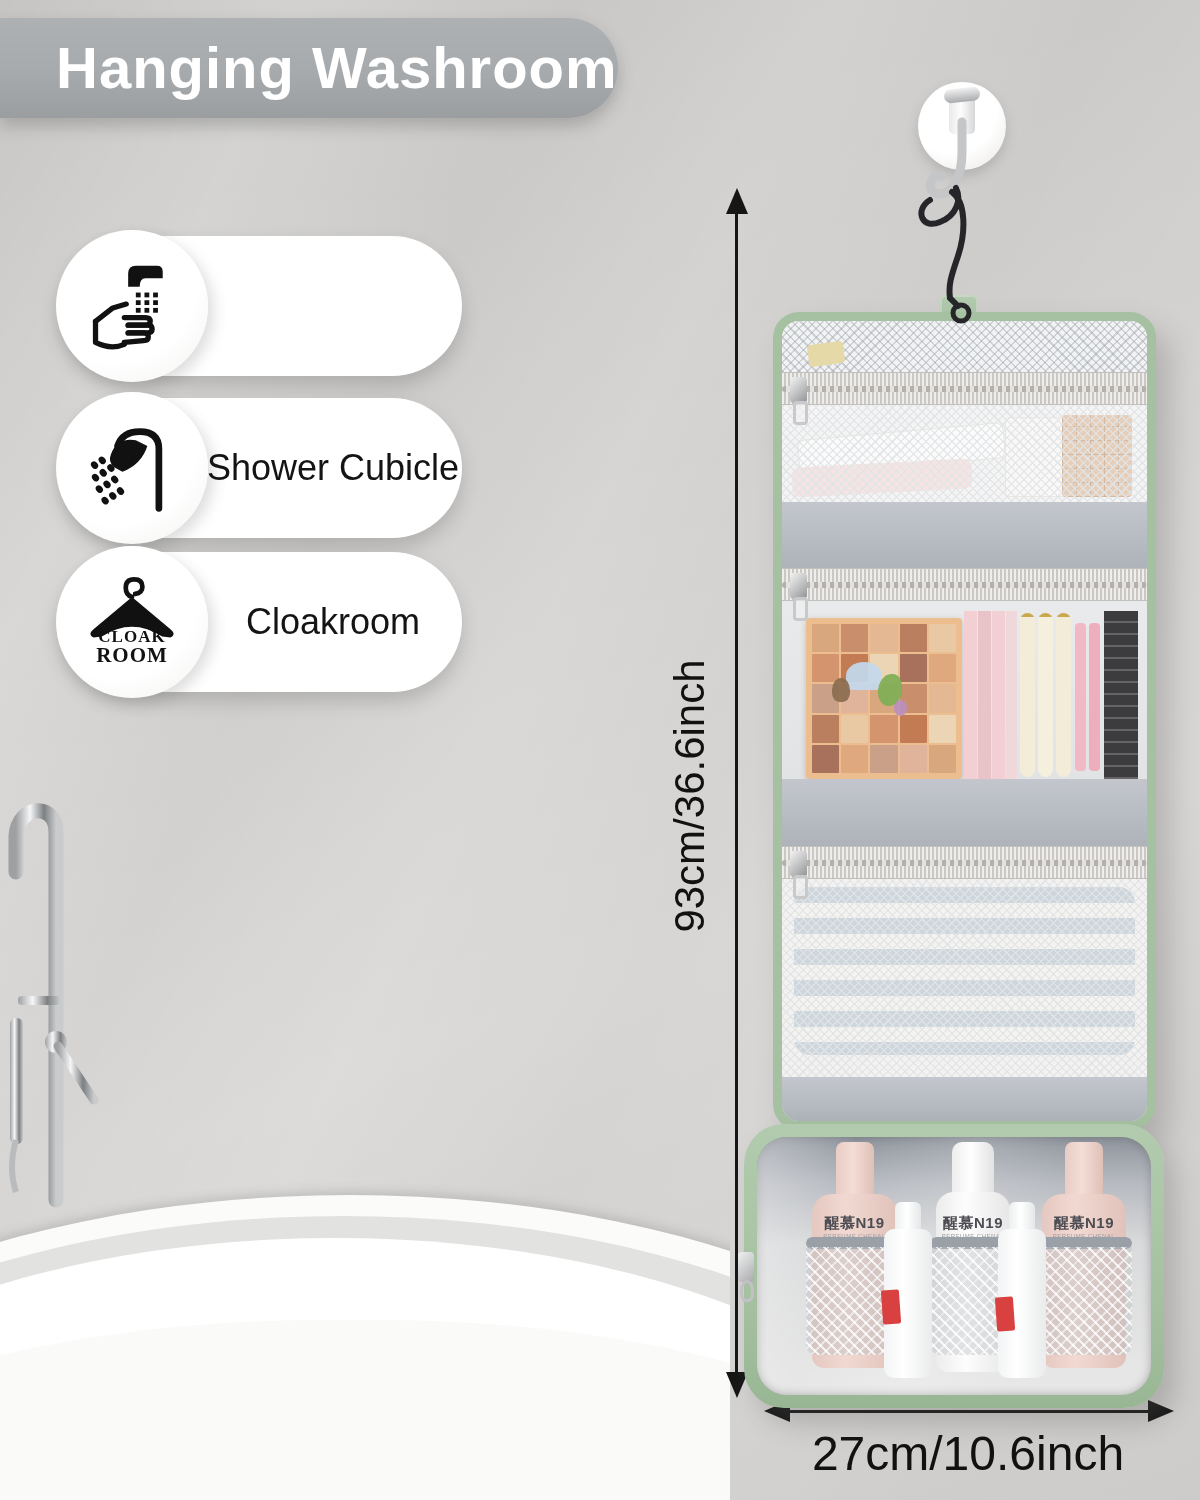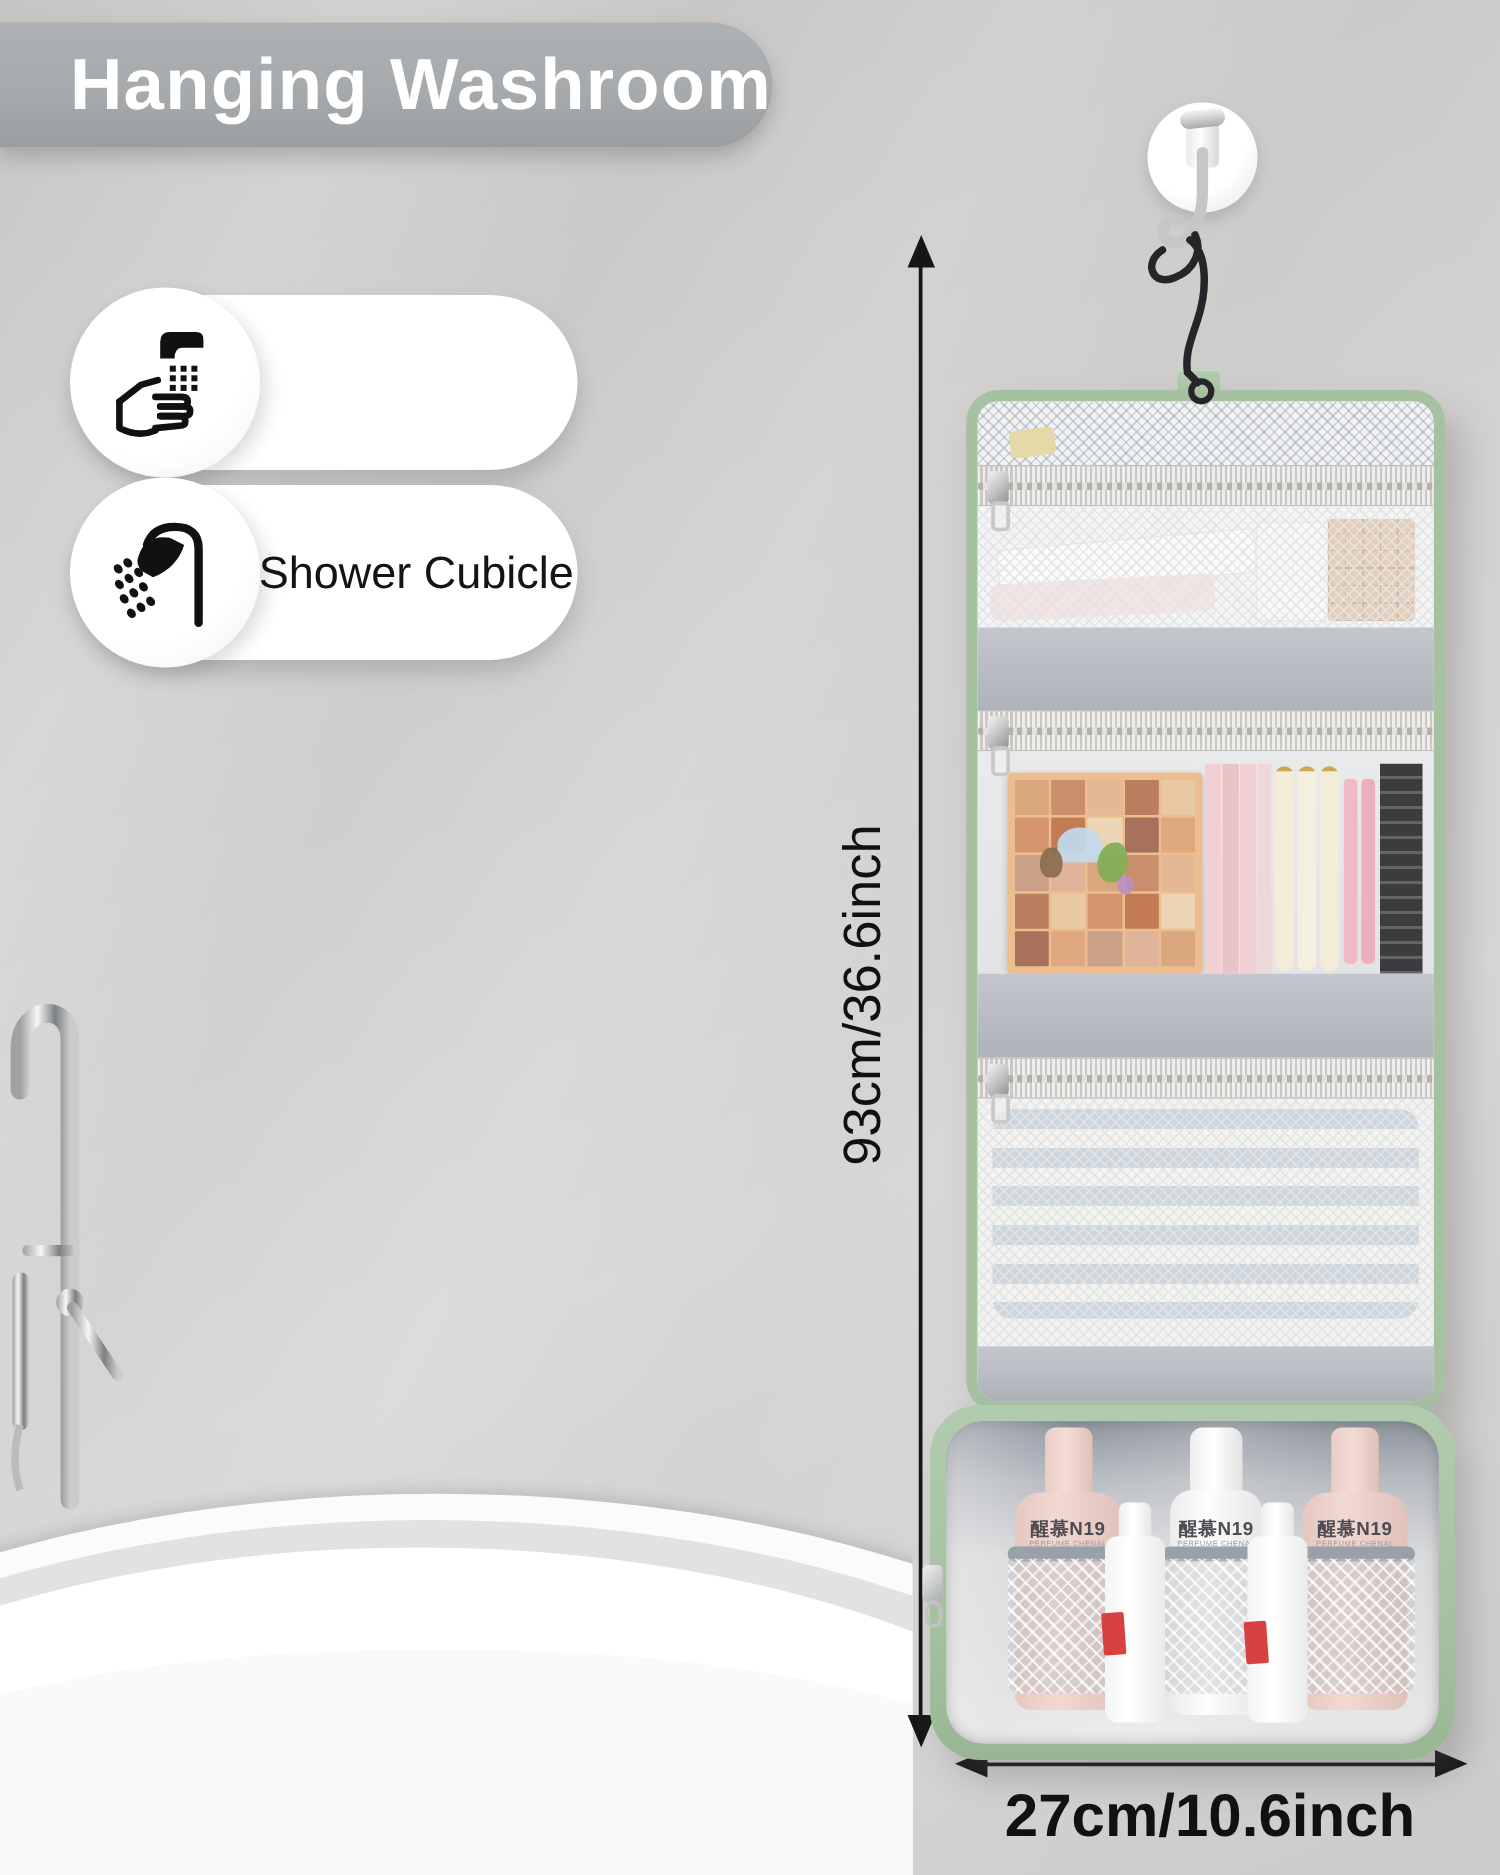--- a/index.html
+++ b/index.html
@@ -57,21 +57,21 @@
     border-top:26px solid var(--dimension-ink,#161616);}
   .hline{position:absolute;left:788px;top:1410px;width:362px;height:3px;
     background:var(--dimension-ink,#161616);}
   .arr.left{left:764px;top:1400px;border-top:11px solid transparent;border-bottom:11px solid transparent;
     border-right:26px solid var(--dimension-ink,#161616);}
   .arr.right{left:1148px;top:1400px;border-top:11px solid transparent;border-bottom:11px solid transparent;
     border-left:26px solid var(--dimension-ink,#161616);}
   .vlabel{position:absolute;left:530px;top:773px;width:320px;height:46px;line-height:46px;
     text-align:center;font-size:42px;color:#111;transform:rotate(-90deg);white-space:nowrap;}
   .hlabel{position:absolute;left:770px;top:1426px;width:396px;text-align:center;
-    font-size:48px;color:#111;white-space:nowrap;font-weight:bold;}
+    font-size:48px;color:#111;white-space:nowrap;}
 
   
   .hookbase{position:absolute;left:918px;top:82px;width:88px;height:88px;border-radius:50%;z-index:4;
     background:radial-gradient(circle at 38% 30%,#ffffff 55%,#efeeec 85%,#e2e1df 100%);
     box-shadow:0 6px 12px rgba(100,100,100,.25);}
   .hookpin{position:absolute;left:949px;top:96px;width:26px;height:38px;z-index:5;
     background:linear-gradient(90deg,#e9e9e9,#fdfdfd 45%,#d7d7d7);border-radius:5px;}
   .hookcap{position:absolute;left:944px;top:88px;width:36px;height:14px;z-index:5;
     background:linear-gradient(180deg,#f2f2f2,#a9abad);border-radius:7px;transform:rotate(-6deg);}
   svg.hooks{position:absolute;left:900px;top:80px;z-index:5;}
@@ -202,21 +202,21 @@
           <path d="M12 66 L30 52 L44 48"></path>
           <path d="M12 66 L12 88 Q28 96 42 90"></path>
           <path d="M42 62 L64 62 Q69 62 69 66 Q69 70 64 70 L46 70"></path>
           <path d="M46 70 L66 70 Q71 70 71 74 Q71 78 66 78 L46 78"></path>
           <path d="M46 78 L62 78 Q67 78 67 82 Q67 86 62 86 L42 88"></path>
         </g>
       </svg>
     </div>
   </div>
 
-  <div class="badge" style="top:388px;">
+  <div class="badge" style="top:398px;">
     <div class="pill"></div>
     <div class="icon-circle">
       <svg width="96" height="96" viewBox="0 0 100 100">
         <path d="M78 92 L78 30 Q78 12 58 12 Q40 12 35 27" fill="none" stroke="#111" stroke-width="7" stroke-linecap="round"></path>
         <path d="M28 36 Q34 18 54 21 L66 27 Q60 46 40 54 L31 49 Q25 43 28 36 Z" fill="#111"></path>
         <g fill="#111">
           <ellipse cx="11" cy="47" rx="3.4" ry="4.2" transform="rotate(-40 11 47)"></ellipse>
           <ellipse cx="19" cy="42" rx="3.4" ry="4.2" transform="rotate(-40 19 42)"></ellipse>
           <ellipse cx="12" cy="60" rx="3.4" ry="4.2" transform="rotate(-40 12 60)"></ellipse>
           <ellipse cx="20" cy="55" rx="3.4" ry="4.2" transform="rotate(-40 20 55)"></ellipse>
@@ -226,20 +226,34 @@
           <ellipse cx="32" cy="62" rx="3.4" ry="4.2" transform="rotate(-40 32 62)"></ellipse>
           <ellipse cx="22" cy="84" rx="3.4" ry="4.2" transform="rotate(-40 22 84)"></ellipse>
           <ellipse cx="30" cy="79" rx="3.4" ry="4.2" transform="rotate(-40 30 79)"></ellipse>
           <ellipse cx="38" cy="74" rx="3.4" ry="4.2" transform="rotate(-40 38 74)"></ellipse>
         </g>
       </svg>
     </div>
     <div class="label">Shower Cubicle</div>
   </div>
 
+  <div class="badge" style="top:552px;">
+    <div class="pill"></div>
+    <div class="icon-circle">
+      <svg width="104" height="104" viewBox="0 0 100 100">
+        <path d="M50 26 Q44 24 44 17 Q44 9 52 9 Q60 9 60 16 Q60 22 53 23" fill="none" stroke="#111" stroke-width="4.5" stroke-linecap="round"></path>
+        <path d="M50 26 L13 57 Q7 62 13 65 L21 64 Q50 45 79 64 L87 65 Q93 62 87 57 Z" fill="#111"></path>
+      </svg>
+      <div class="cloak-text">
+        <span class="l1">CLOAK</span>
+        <span class="l2">ROOM</span>
+      </div>
+    </div>
+    <div class="label">Cloakroom</div>
+  </div>
 
   <div class="dim arr up"></div>
   <div class="dim vline"></div>
   <div class="dim arr down"></div>
   <div class="vlabel">93cm/36.6inch</div>
 
   <div class="dim arr left"></div>
   <div class="dim hline"></div>
   <div class="dim arr right"></div>
   <div class="hlabel">27cm/10.6inch</div>

